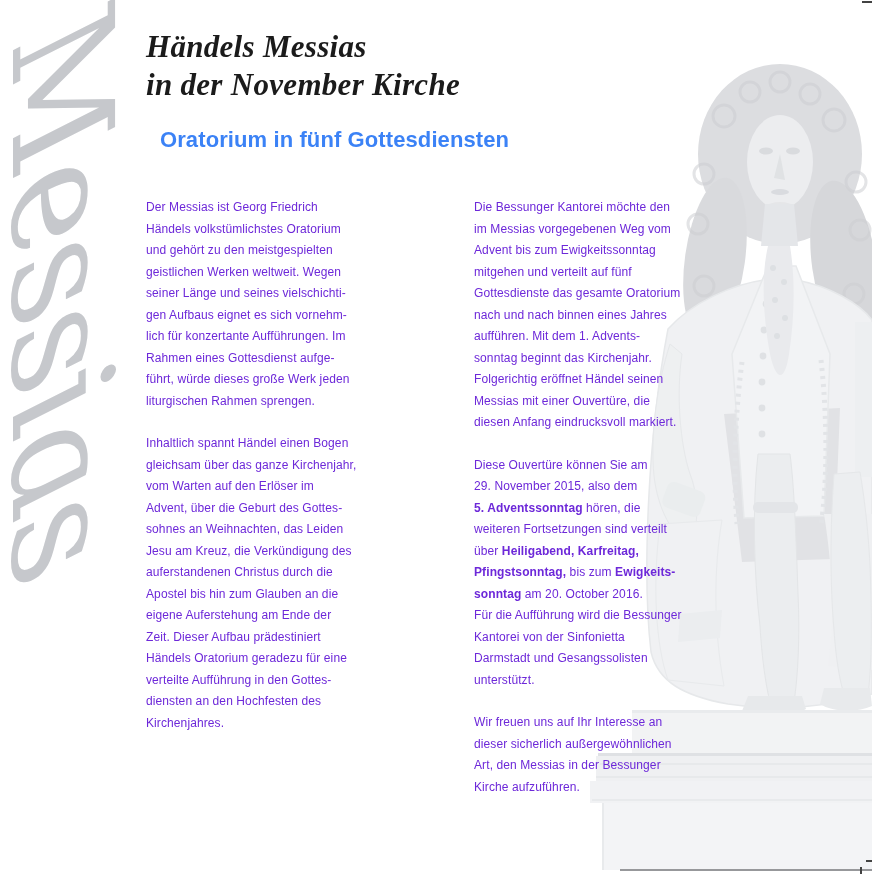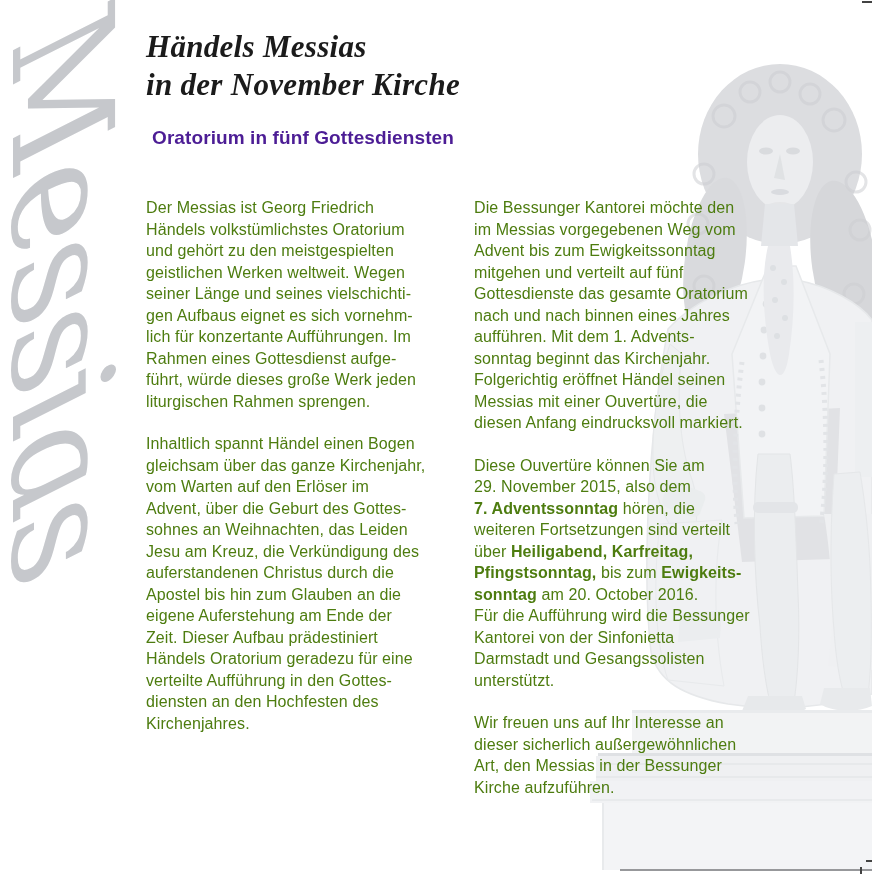--- a/index.html
+++ b/index.html
@@ -19,30 +19,30 @@
   }
   
   .statue { position:absolute; left:572px; top:54px; width:300px; height:820px; z-index:0; }
   .content { position:absolute; left:0; top:0; width:872px; height:860px; z-index:2; }
   .title {
     position:absolute; left:146px; top:28px; margin:0;
     font-family:"Liberation Serif", serif; font-style:italic; font-weight:700;
     font-size:31px; line-height:38px; color:#1b1b1b; letter-spacing:0.3px;
   }
   .subtitle {
-    position:absolute; left:152px; top:127px; margin:0;
-    font-size:19px; font-weight:700; color:#4c1d95; letter-spacing:0.1px;
+    position:absolute; left:160px; top:127px; margin:0;
+    font-size:22px; font-weight:700; color:#3b82f6; letter-spacing:0.1px;
   }
   .columns { position:absolute; left:146px; top:197px; }
   .col { position:absolute; top:0; width:315px; }
   .col-1 { left:0; }
   .col-2 { left:322px;margin-left:6px; }
   .para {
-    margin:0 0 21px 0; font-size:16px; line-height:21.5px;
-    color:#4d7c0f; white-space:pre; letter-spacing:0.1px;
+    margin:0 0 21px 0; font-size:12px; line-height:21.5px;
+    color:#6d28d9; white-space:pre; letter-spacing:0.1px;
   }
   .para .b { font-weight:700; }
   .cropmark { position:absolute; background:#434343; z-index:3; }
   .cm-tr-h { left:862px; top:1px;  width:10px; height:2px; }
   .cm-br-h { left:866px; top:860px; width:6px;  height:2px; }
   .cm-br-v { left:860px; top:867px; width:2px;  height:7px; }
 </style>
 </head>
 <body>
 
@@ -175,21 +175,21 @@
 mitgehen und verteilt auf fünf
 Gottesdienste das gesamte Oratorium
 nach und nach binnen eines Jahres
 aufführen. Mit dem 1. Advents-
 sonntag beginnt das Kirchenjahr.
 Folgerichtig eröffnet Händel seinen
 Messias mit einer Ouvertüre, die
 diesen Anfang eindrucksvoll markiert.</span></p>
         <p class="para"><span>Diese Ouvertüre können Sie am
 29. November 2015, also dem
-</span><span class="b">7. Adventssonntag</span><span> hören, die
+</span><span class="b">5. Adventssonntag</span><span> hören, die
 weiteren Fortsetzungen sind verteilt
 über </span><span class="b">Heiligabend, Karfreitag,
 Pfingstsonntag,</span><span> bis zum </span><span class="b">Ewigkeits-
 sonntag</span><span> am 20. October 2016.
 Für die Aufführung wird die Bessunger
 Kantorei von der Sinfonietta
 Darmstadt und Gesangssolisten
 unterstützt.</span></p>
         <p class="para"><span>Wir freuen uns auf Ihr Interesse an
 dieser sicherlich außergewöhnlichen

